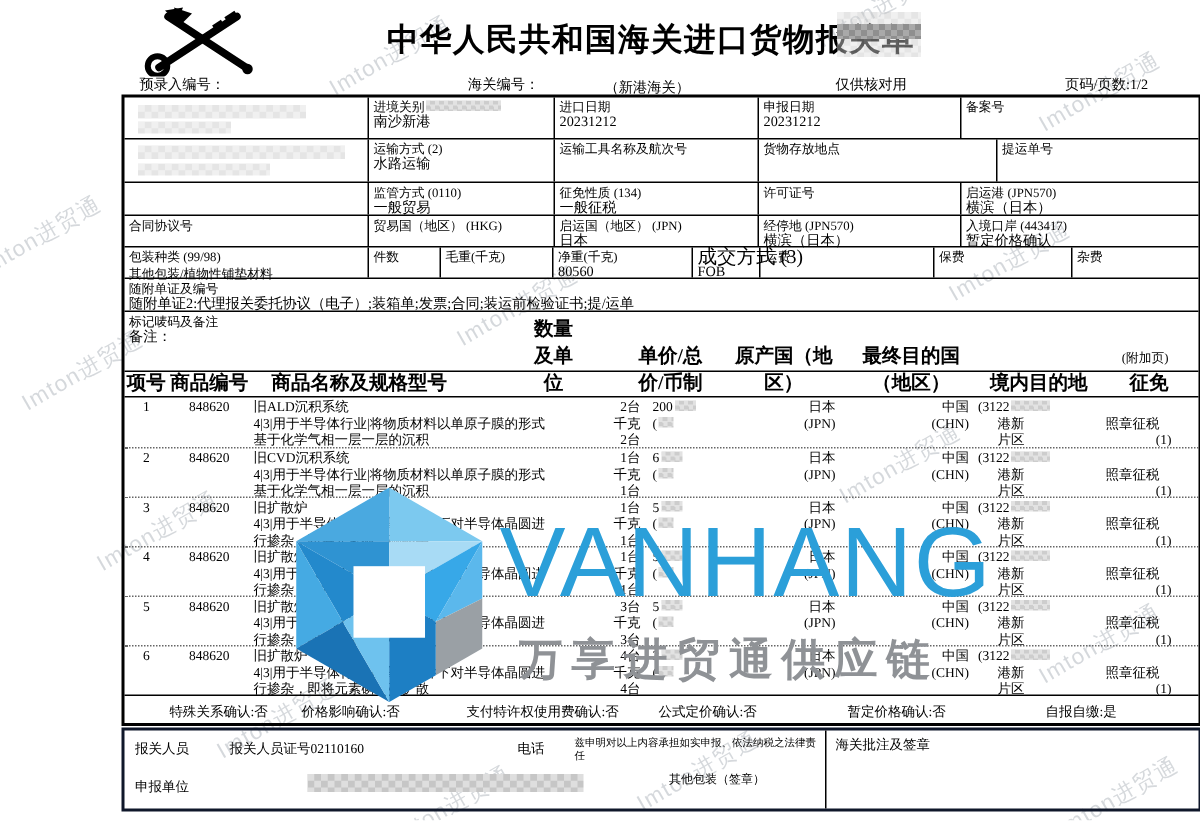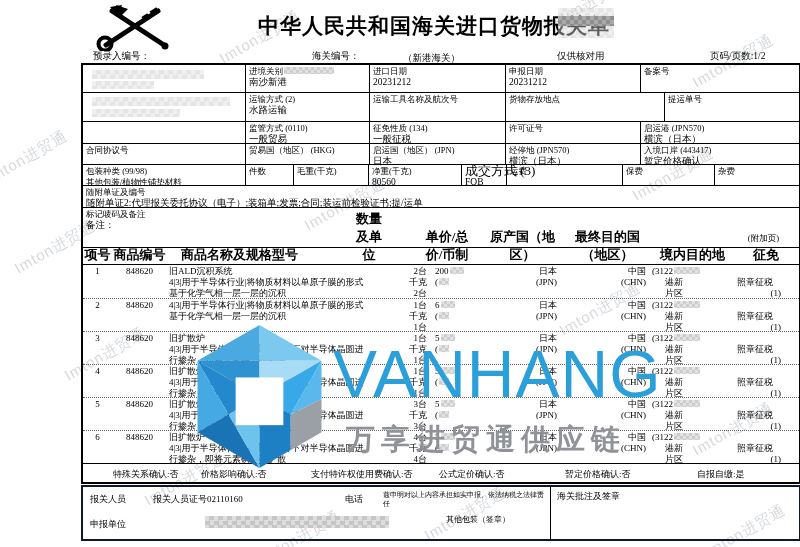--- a/index.html
+++ b/index.html
@@ -293,20 +293,21 @@
           <div>&nbsp;</div>
           <div>照章征税</div>
           <div class="rr">(1)</div>
         </div>
     </div>
 
     <div class="grow">
       <div class="g1 c-no">2</div>
       <div class="g2 c-code">848620</div>
       <div class="g3 c-name">
+          <div>旧CVD沉积系统</div>
           <div>4|3|用于半导体行业|将物质材料以单原子膜的形式</div>
           <div>基于化学气相一层一层的沉积</div>
         </div>
       <div class="g4 c-qty">
           <div>1台</div>
           <div>千克</div>
           <div>1台</div>
         </div>
       <div class="g5 c-price">
           <div><span>6</span><span class="pxi" style="width:14px"></span></div>

